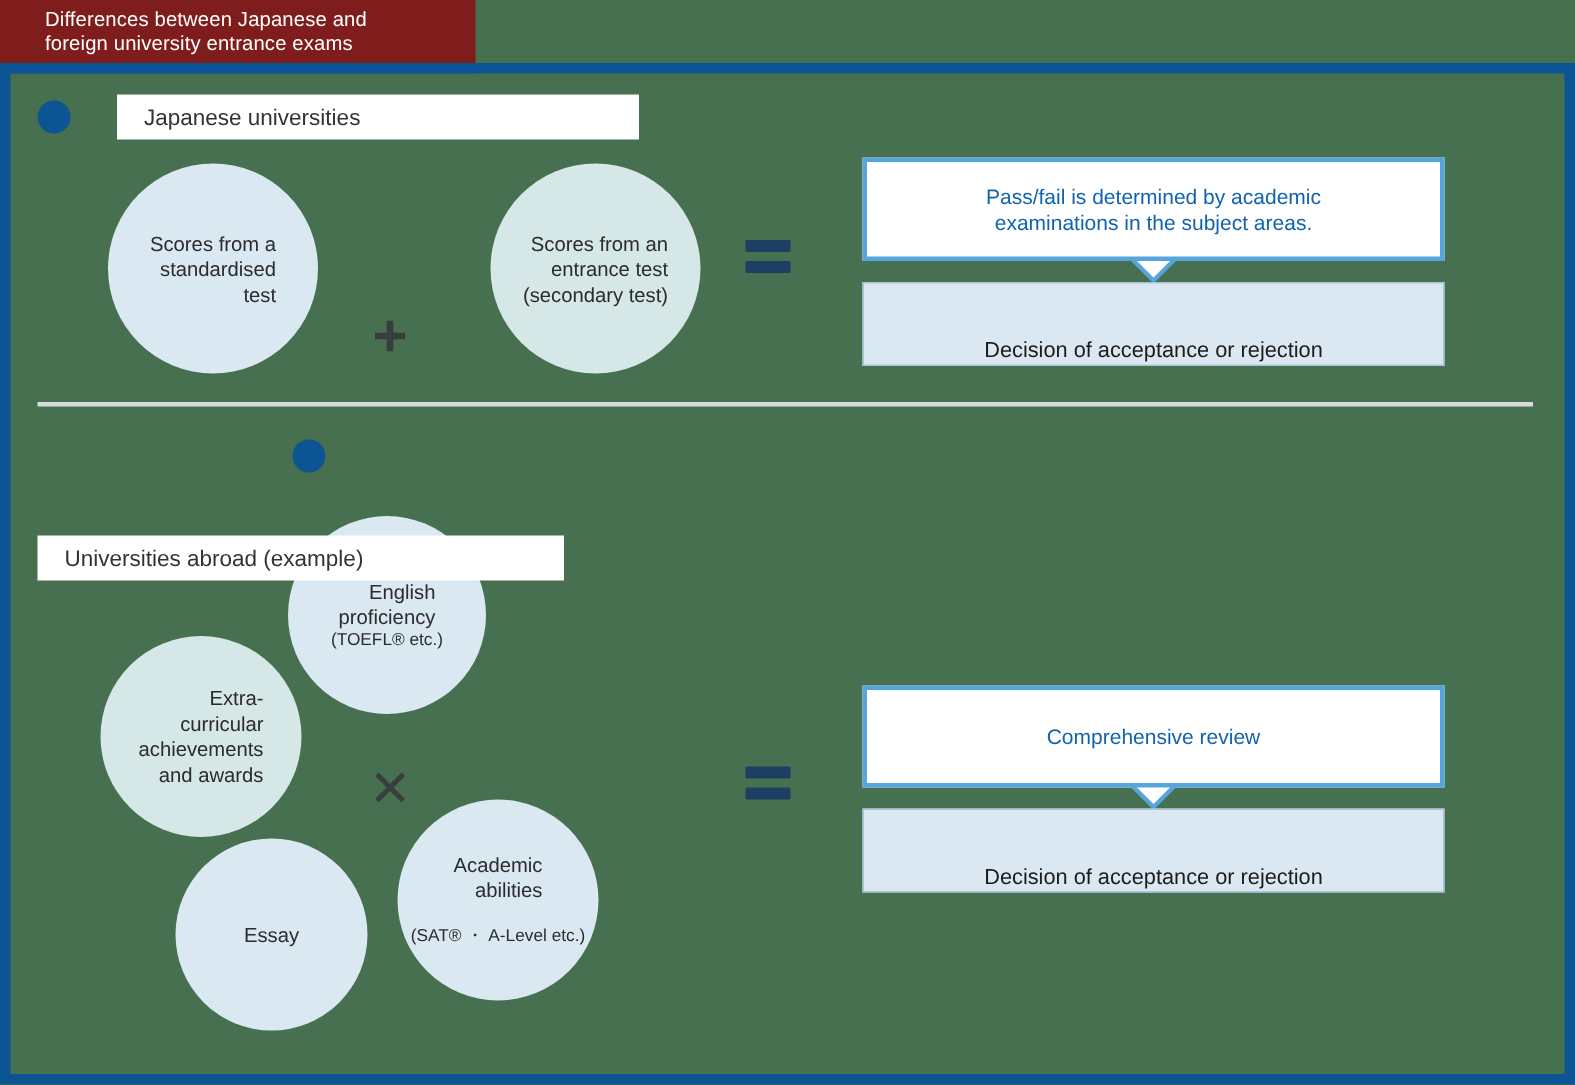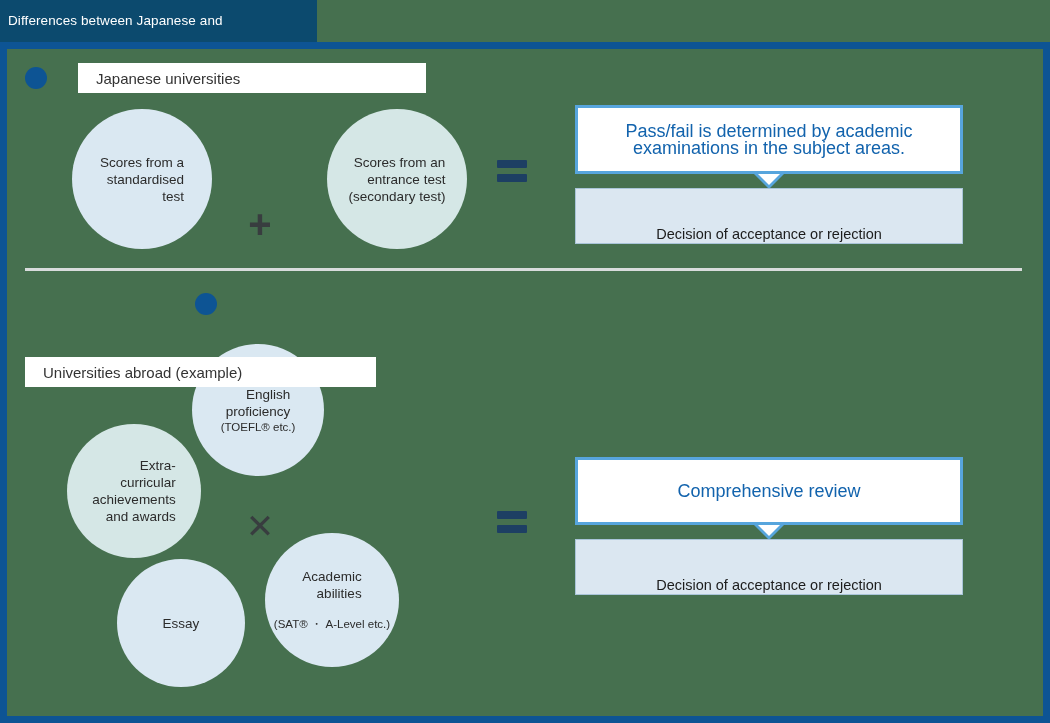--- a/index.html
+++ b/index.html
@@ -5,23 +5,23 @@
   html,body{margin:0;padding:0;}
   body{
     width:1050px;height:723px;
     background:#46704f;
     font-family:"Liberation Sans","DejaVu Sans",sans-serif;
     overflow:hidden;position:relative;
   }
   
   #title-tab{
     position:absolute;left:0;top:0;width:317px;height:42px;
-    background:#0c4a6e;color:#ffffff;
+    background:#7f1d1d;color:#ffffff;
     display:flex;align-items:center;
-    box-sizing:border-box;padding:0 12px 0 8px;
+    box-sizing:border-box;padding:0 12px 0 30px;
   }
   #title-tab .t{font-size:13.5px;line-height:16px;font-weight:400;letter-spacing:.1px;}
   
   #frame{
     position:absolute;left:0;top:42px;width:1050px;height:681px;
     box-sizing:border-box;
     border-left:7px solid #0d5494;
     border-right:7px solid #0d5494;
     border-bottom:7px solid #0d5494;
     border-top:7px solid #0d5494;
@@ -66,21 +66,21 @@
   .eq{position:absolute;width:30px;}
   .eq i{display:block;height:8px;background:#1d3f63;border-radius:1px;}
   .eq i+i{margin-top:6px;}
 
   
   .res-top{
     position:absolute;background:#ffffff;border:3px solid #57a5dd;
     box-sizing:border-box;display:flex;align-items:center;justify-content:center;
     text-align:center;
   }
-  .res-top span{color:#1263ad;font-size:18px;line-height:17px;}
+  .res-top span{color:#1263ad;font-size:14px;line-height:17px;}
   .res-arrow{
     position:absolute;width:0;height:0;
     border-left:15px solid transparent;border-right:15px solid transparent;
     border-top:15px solid #57a5dd;
   }
   .res-arrow:after{
     content:"";position:absolute;left:-11px;top:-15px;
     border-left:11px solid transparent;border-right:11px solid transparent;
     border-top:11px solid #ffffff;
   }
@@ -89,20 +89,21 @@
     box-sizing:border-box;display:flex;align-items:center;justify-content:center;
   }
   .res-bot span{color:#1c1c1c;font-size:14.5px;margin-top:36px;}
 </style>
 </head>
 <body>
 
 <div id="title-tab">
   <div class="t">
     <div>Differences between Japanese and</div>
+    <div>foreign university entrance exams</div>
   </div>
 </div>
 
 <div id="frame"></div>
 <div id="frame-top-left"></div>
 
 <div id="canvas">
 
   <div class="sec-label" style="left:18px;top:14px;">
     <div class="dot"></div>

